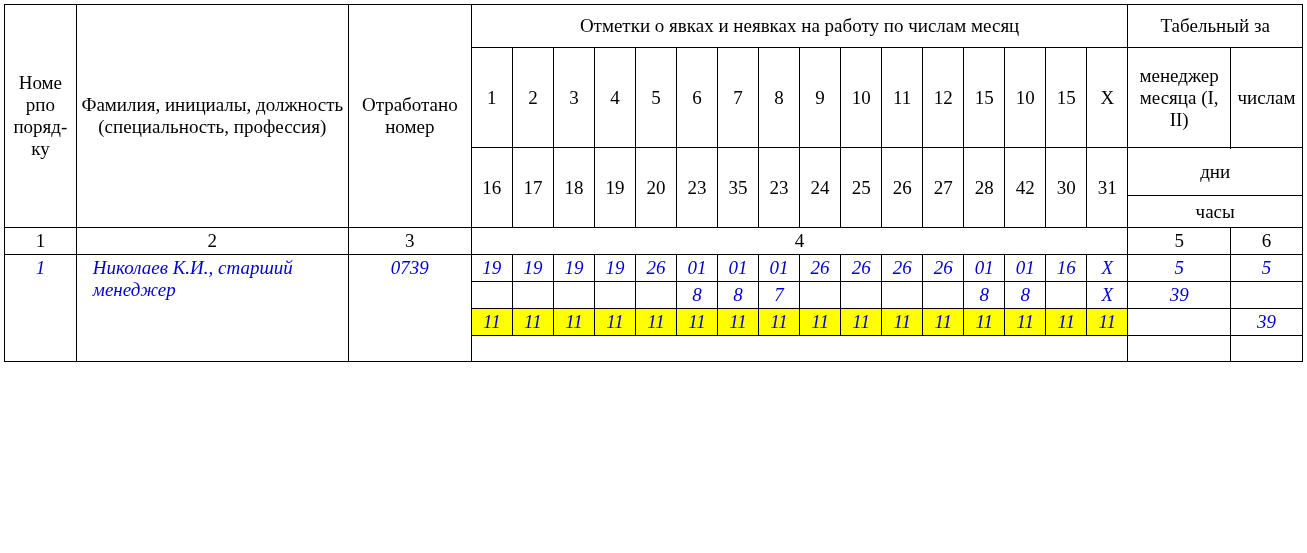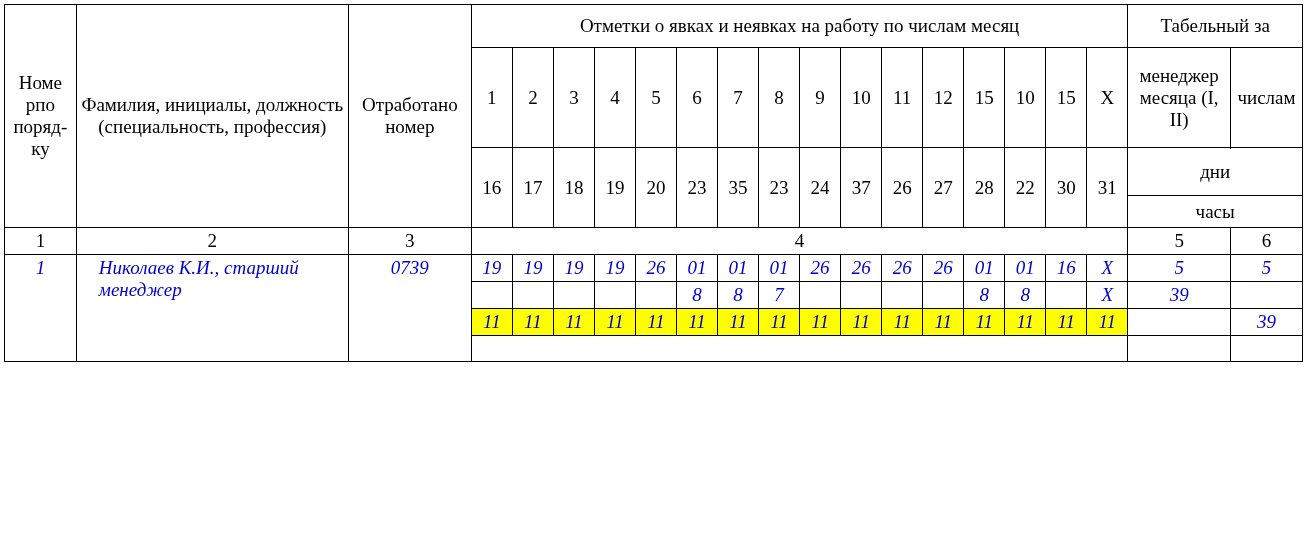--- a/index.html
+++ b/index.html
@@ -14,21 +14,21 @@
     border-collapse: collapse;
     width: 1299px;
   }
   td, th {
     border: 1px solid #000;
     text-align: center;
     vertical-align: middle;
     padding: 2px 3px;
     font-weight: normal;
   }
-  .left { text-align: left; padding-left: 22px; vertical-align: top; }
+  .left { text-align: left; padding-left: 16px; vertical-align: top; }
   .data { color: #0000d0; font-style: italic; }
   .hl { background: #ffff00; }
 </style>
 </head>
 <body>
 
 <table>
   <colgroup>
     <col style="width:70px">
     <col style="width:265px">
@@ -85,25 +85,25 @@
   <tr style="height:48px">
     <th rowspan="2">16</th>
     <th rowspan="2">17</th>
     <th rowspan="2">18</th>
     <th rowspan="2">19</th>
     <th rowspan="2">20</th>
     <th rowspan="2">23</th>
     <th rowspan="2">35</th>
     <th rowspan="2">23</th>
     <th rowspan="2">24</th>
-    <th rowspan="2">37</th>
+    <th rowspan="2">25</th>
     <th rowspan="2">26</th>
     <th rowspan="2">27</th>
     <th rowspan="2">28</th>
-    <th rowspan="2">22</th>
+    <th rowspan="2">42</th>
     <th rowspan="2">30</th>
     <th rowspan="2">31</th>
     <th colspan="2">дни</th>
   </tr>
   <tr style="height:32px">
     <th colspan="2">часы</th>
   </tr>
 
   <tr>
     <td>1</td>

